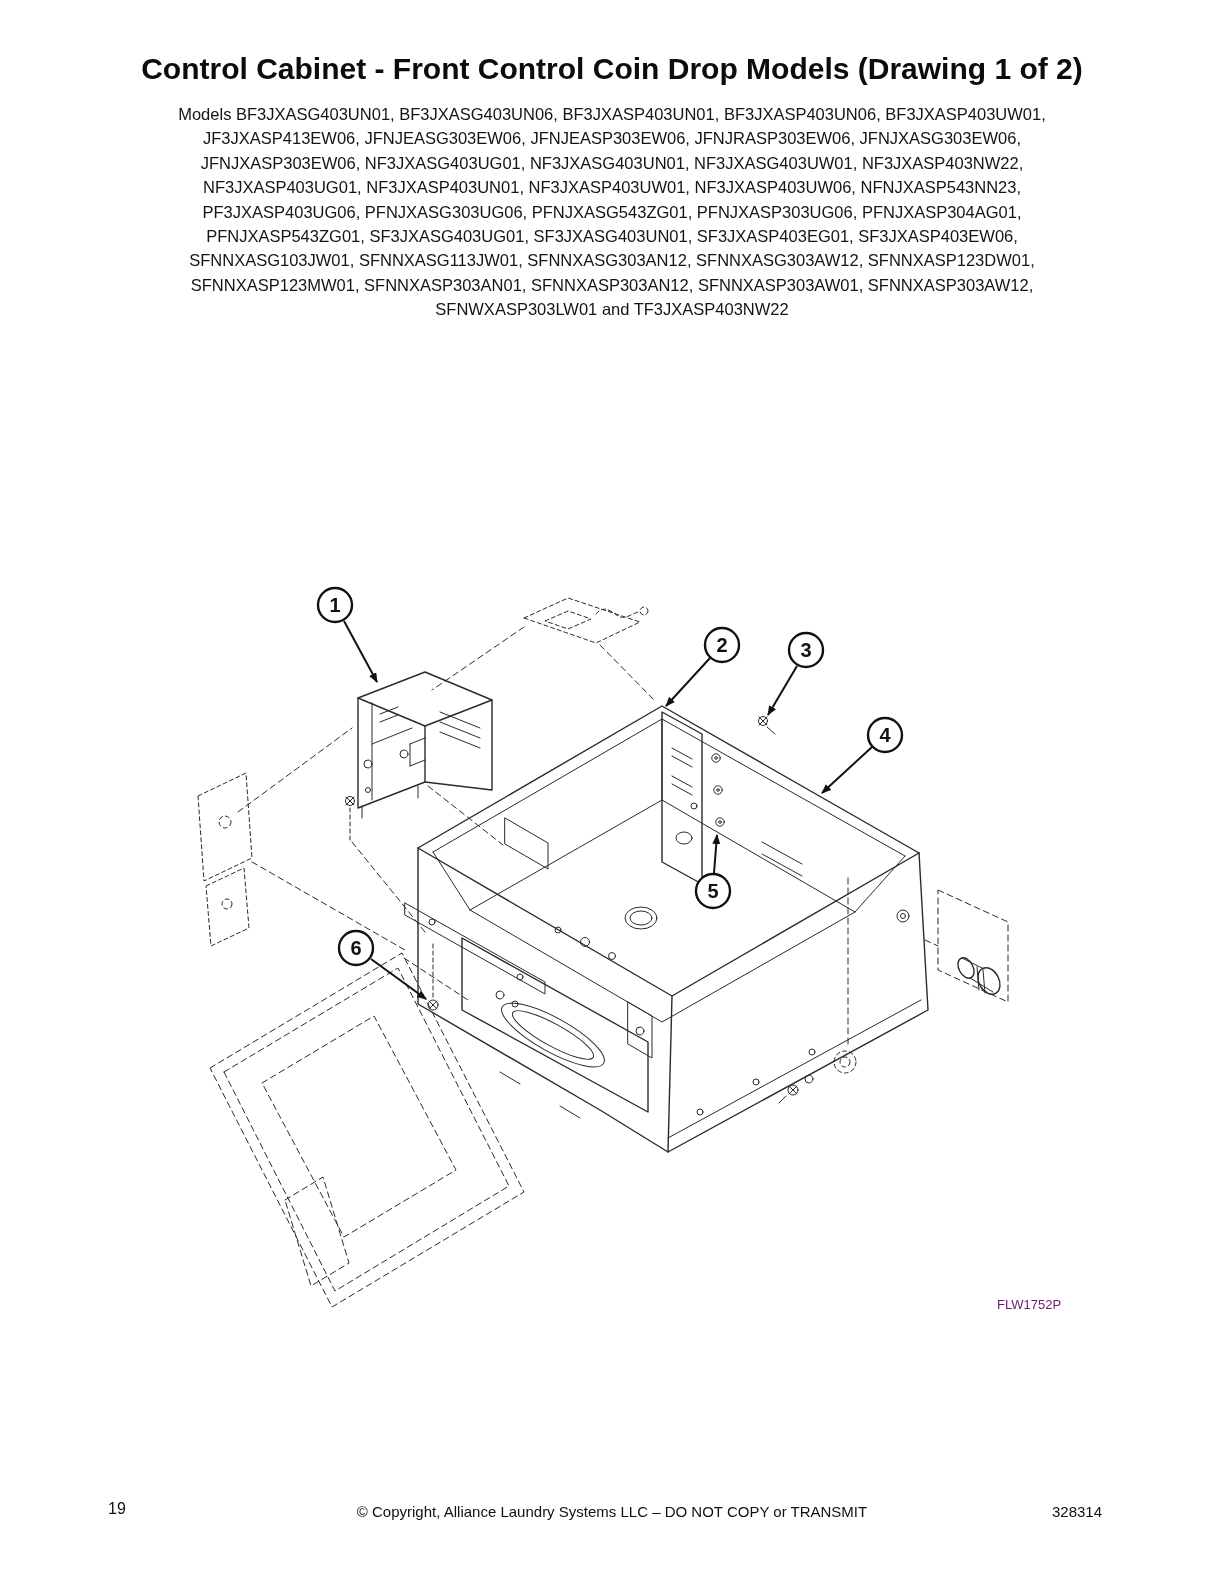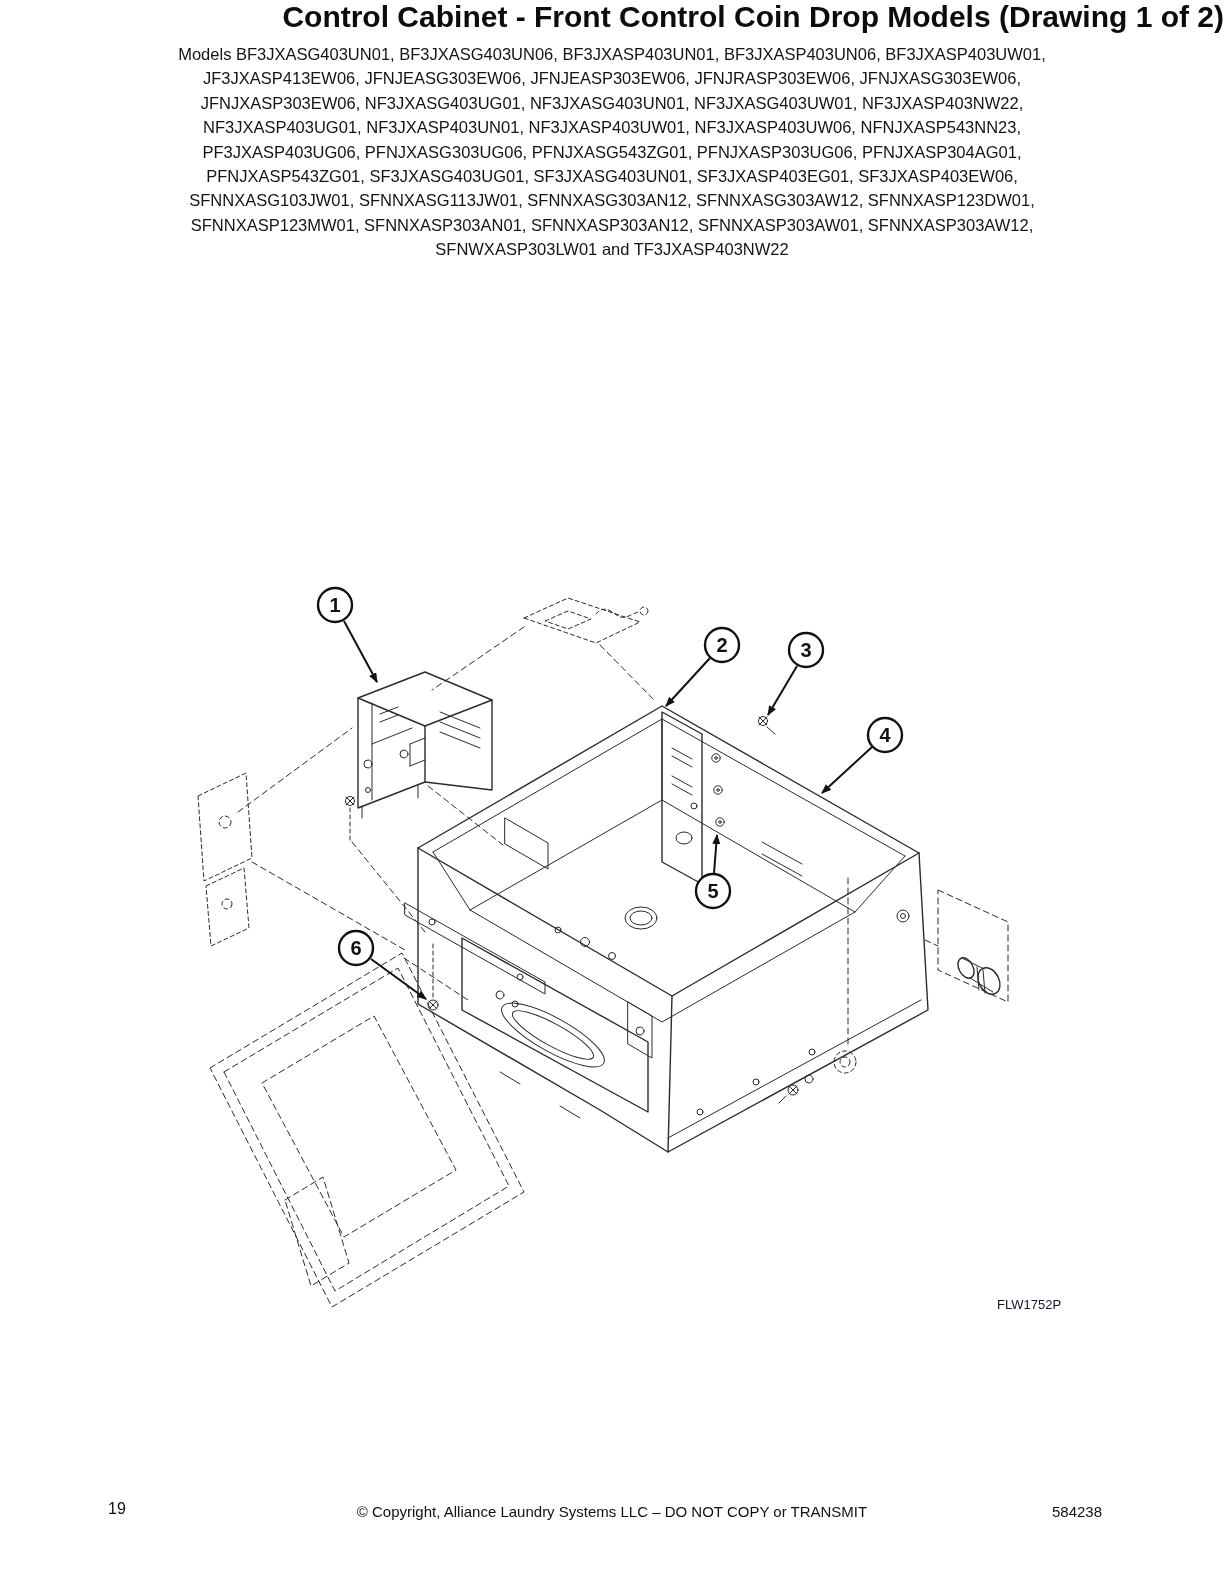--- a/index.html
+++ b/index.html
@@ -6,37 +6,38 @@
   .page {
     position:relative;
     width:1224px; height:1584px;
     margin:0 auto;
     background:#ffffff;
     font-family:"Liberation Sans", sans-serif;
     color:#111;
     overflow:hidden;
   }
   .title {
-    text-align:right;
+    padding-top:52px;
+    text-align:center;
     font-size:30px;
     font-weight:bold;
     color:#0c0c0c;
   }
   .models {
-    margin-top:8px;
+    margin-top:16px;
     text-align:center;
     font-size:16.5px;
     line-height:24.4px;
     color:#141414;
   }
   .figure-code {
     position:absolute;
     left:997px; top:1297px;
     font-size:13px;
-    color:#0f172a;
+    color:#701a75;
   }
   .footer-page {
     position:absolute;
     left:108px; top:1500px;
     font-size:16px;
   }
   .footer-copy {
     position:absolute;
     left:0; top:1503px;
     width:100%;
@@ -240,15 +241,15 @@
         <circle class="callout-circle" cx="356" cy="948" r="17"></circle>
         <text class="callout-num" x="356" y="955">6</text>
       </g>
     </g>
   </svg>
 
   <div class="figure-code">FLW1752P</div>
 
   <div class="footer-page">19</div>
   <div class="footer-copy">© Copyright, Alliance Laundry Systems LLC – DO NOT COPY or TRANSMIT</div>
-  <div class="footer-doc">584238</div>
+  <div class="footer-doc">328314</div>
 
 </div>
 
 </body></html>

